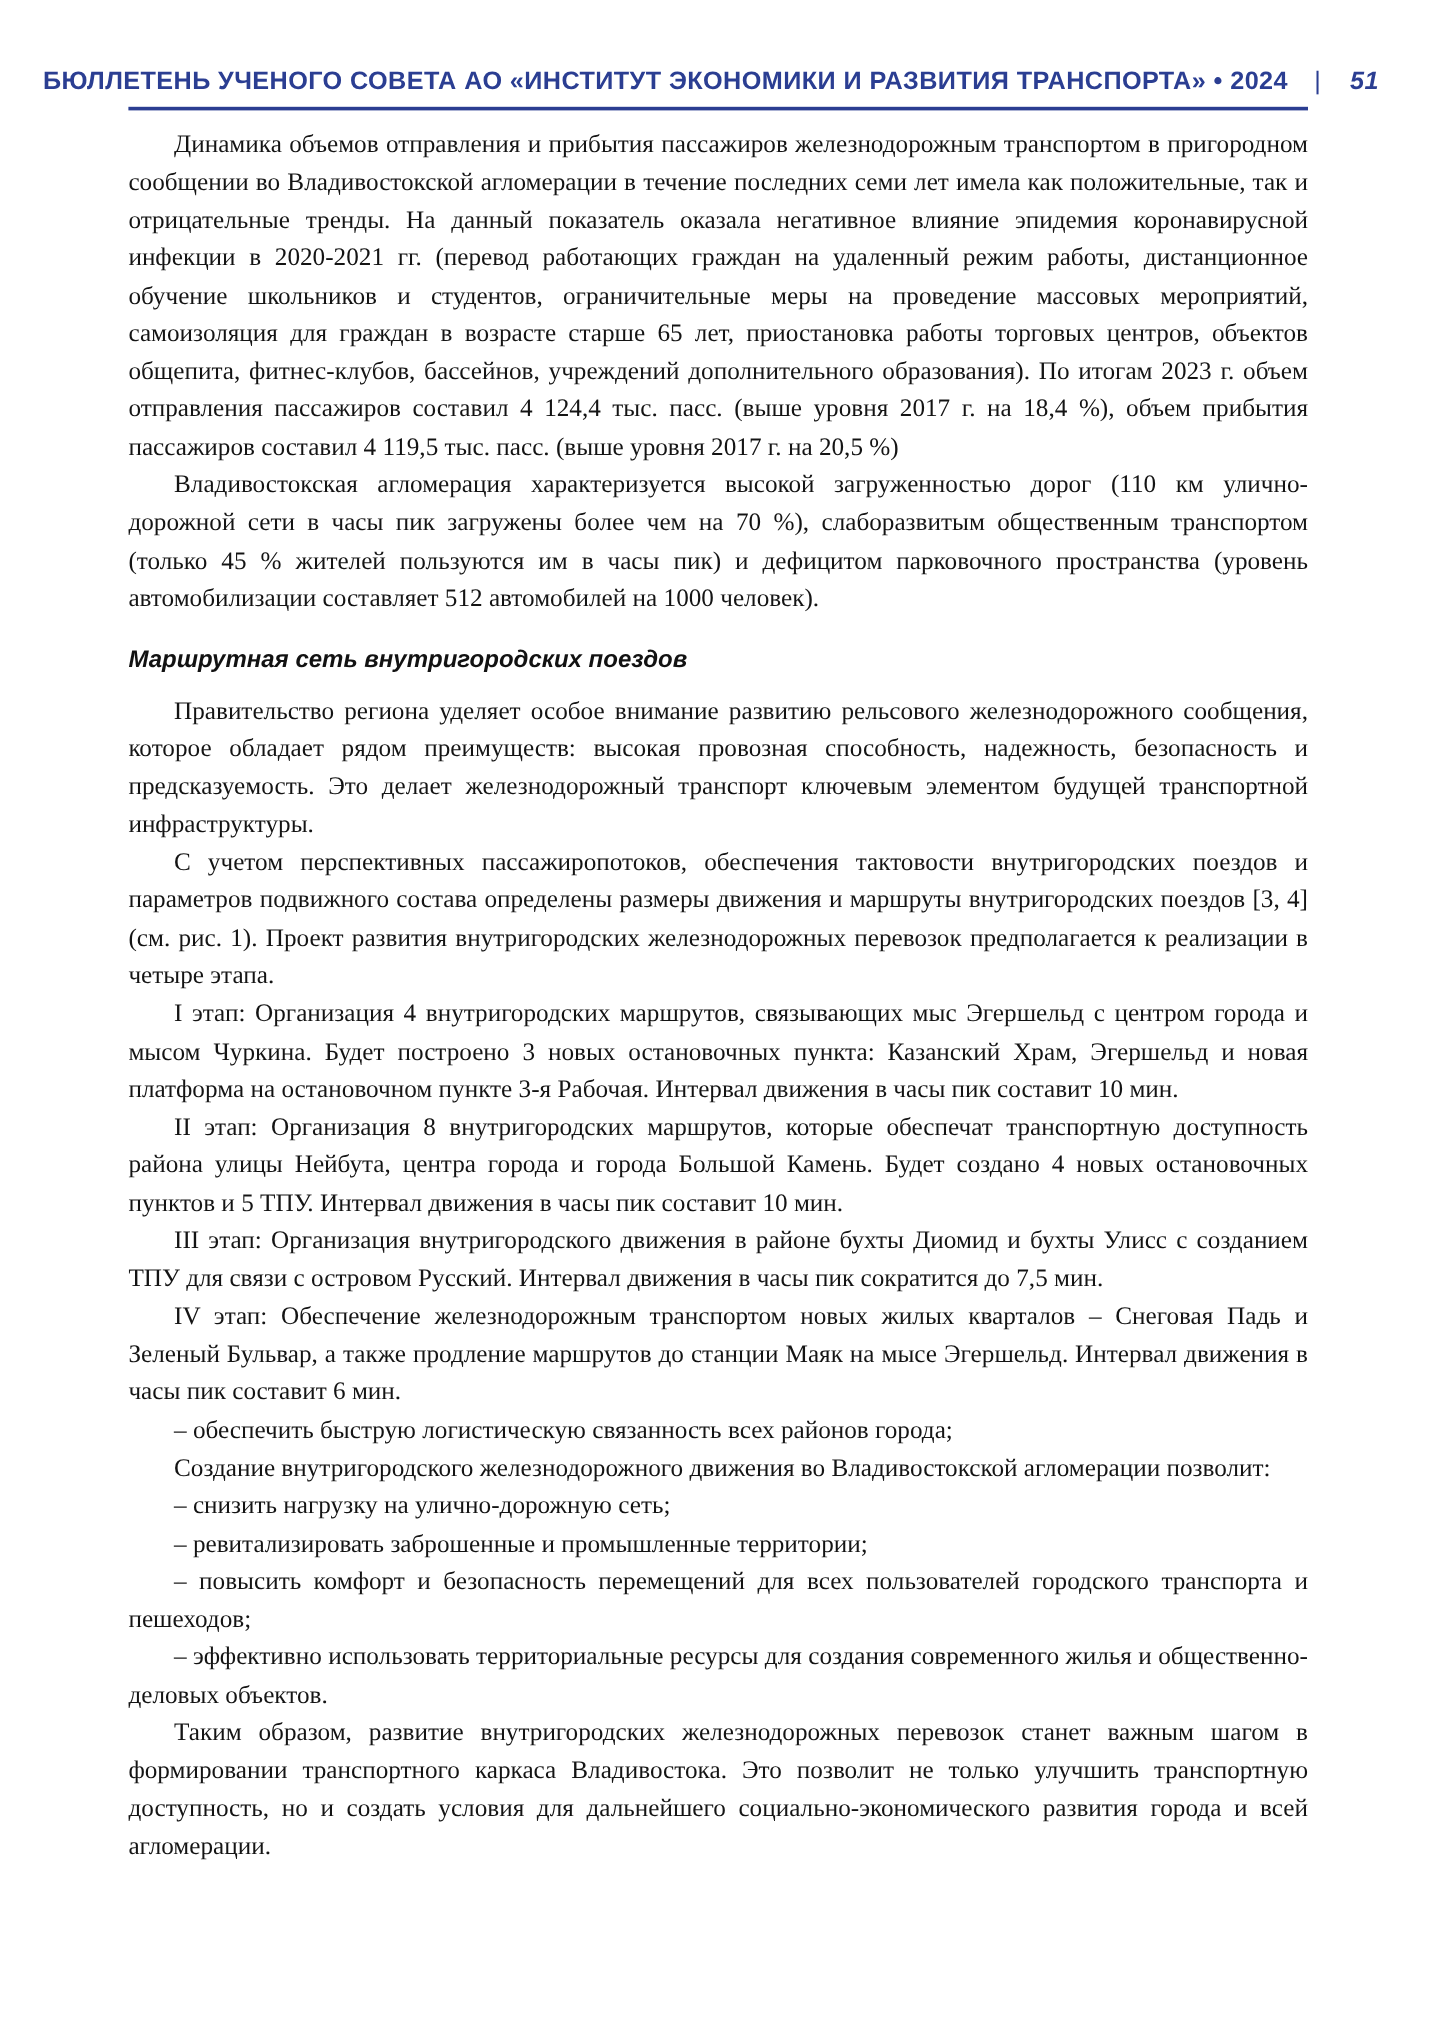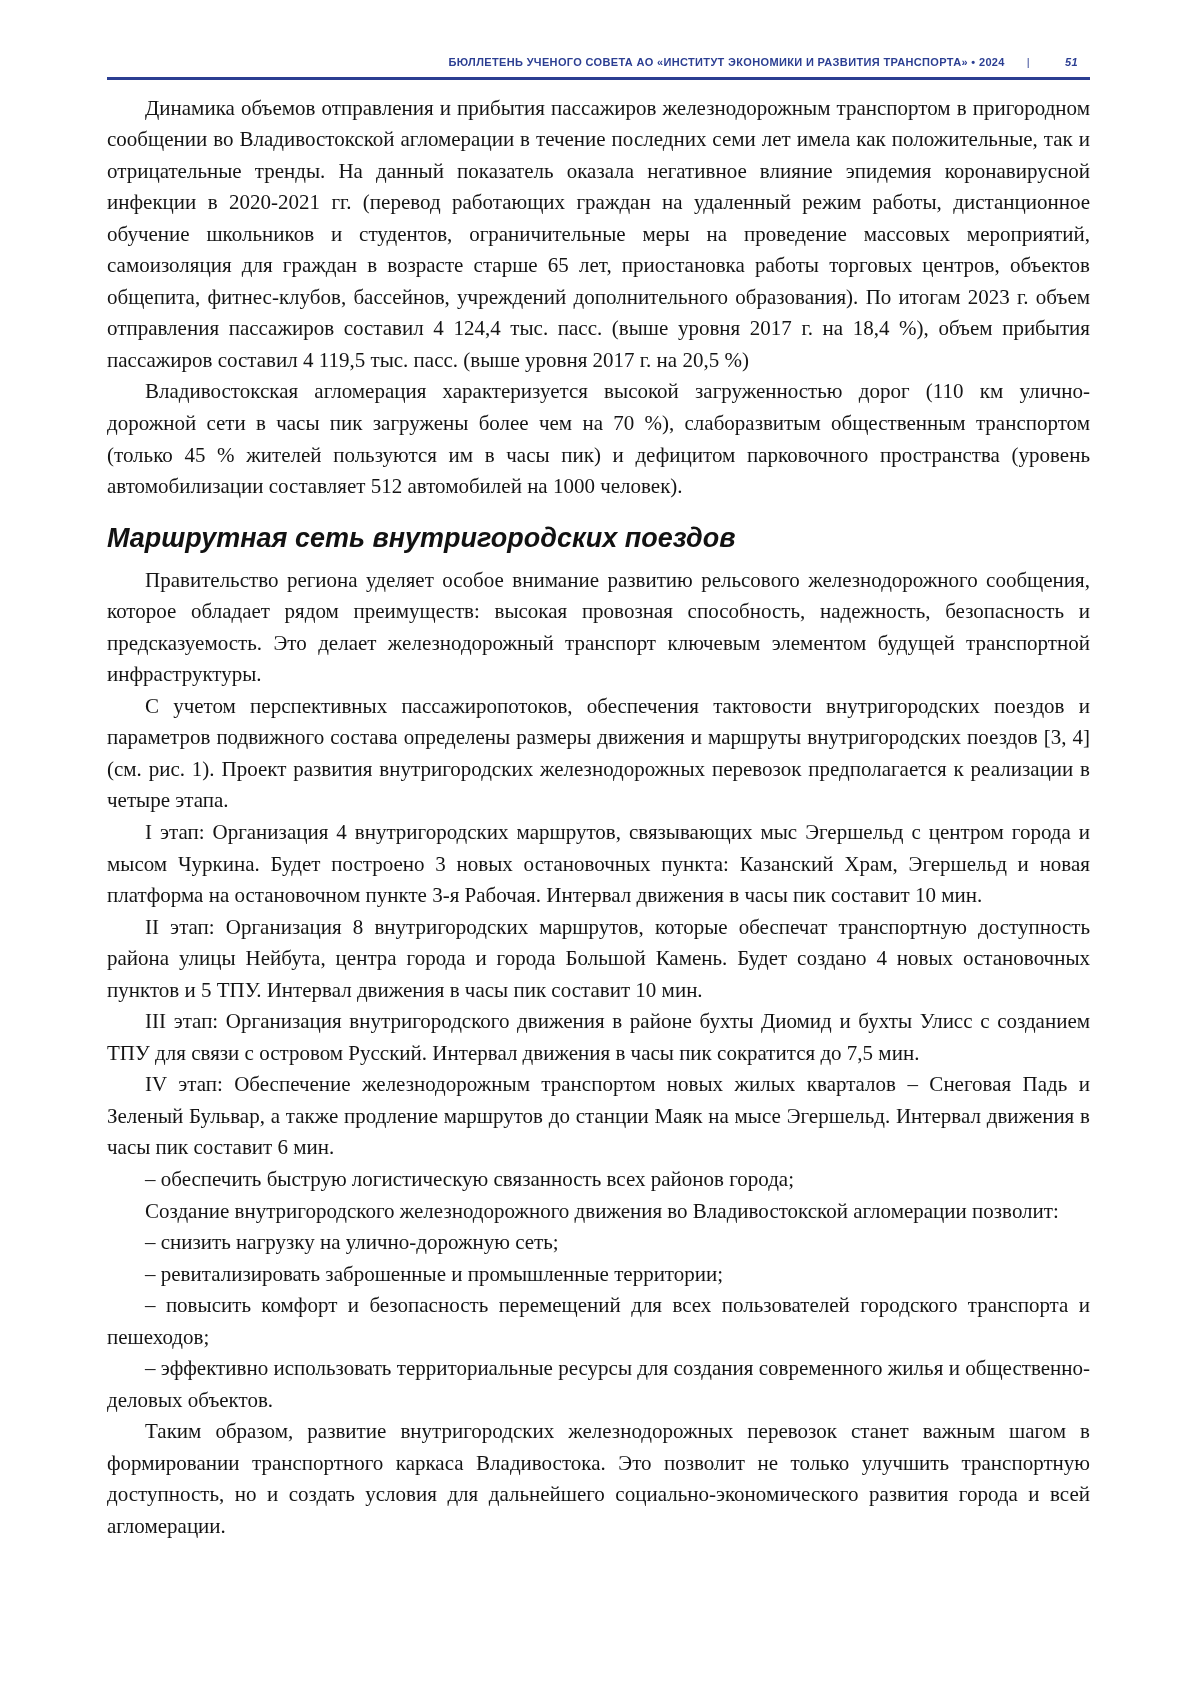--- a/index.html
+++ b/index.html
@@ -14,26 +14,26 @@
     margin: 0 auto;
     background: #ffffff;
     box-sizing: border-box;
     padding: 56px 110px 0 107px;
     color: #141414;
     font-family: "Liberation Serif", serif;
   }
   
   .running-header {
     display: flex;
-    justify-content: flex-end;
+    justify-content: center;
     align-items: baseline;
     gap: 0;
     font-family: "Liberation Sans", sans-serif;
     font-weight: 700;
-    font-size: 11px;
+    font-size: 21px;
     letter-spacing: 0.35px;
     color: var(--accent, #2b3e92);
     padding-right: 12px;
     white-space: nowrap;
   }
   .running-header .hdr-sep {
     margin: 0 22px;
     font-weight: 400;
   }
   .running-header .hdr-page {
@@ -55,21 +55,21 @@
     text-align: justify;
   }
   .content p {
     margin: 0;
     text-indent: 38px;
   }
   .section-heading {
     font-family: "Liberation Sans", sans-serif;
     font-weight: 700;
     font-style: italic;
-    font-size: 27px;
+    font-size: 20px;
     line-height: 28px;
     margin: 21px 0 13px 0;
     text-indent: 0;
     text-align: left;
     color: #121212;
   }
 </style>
 </head>
 <body>
 

